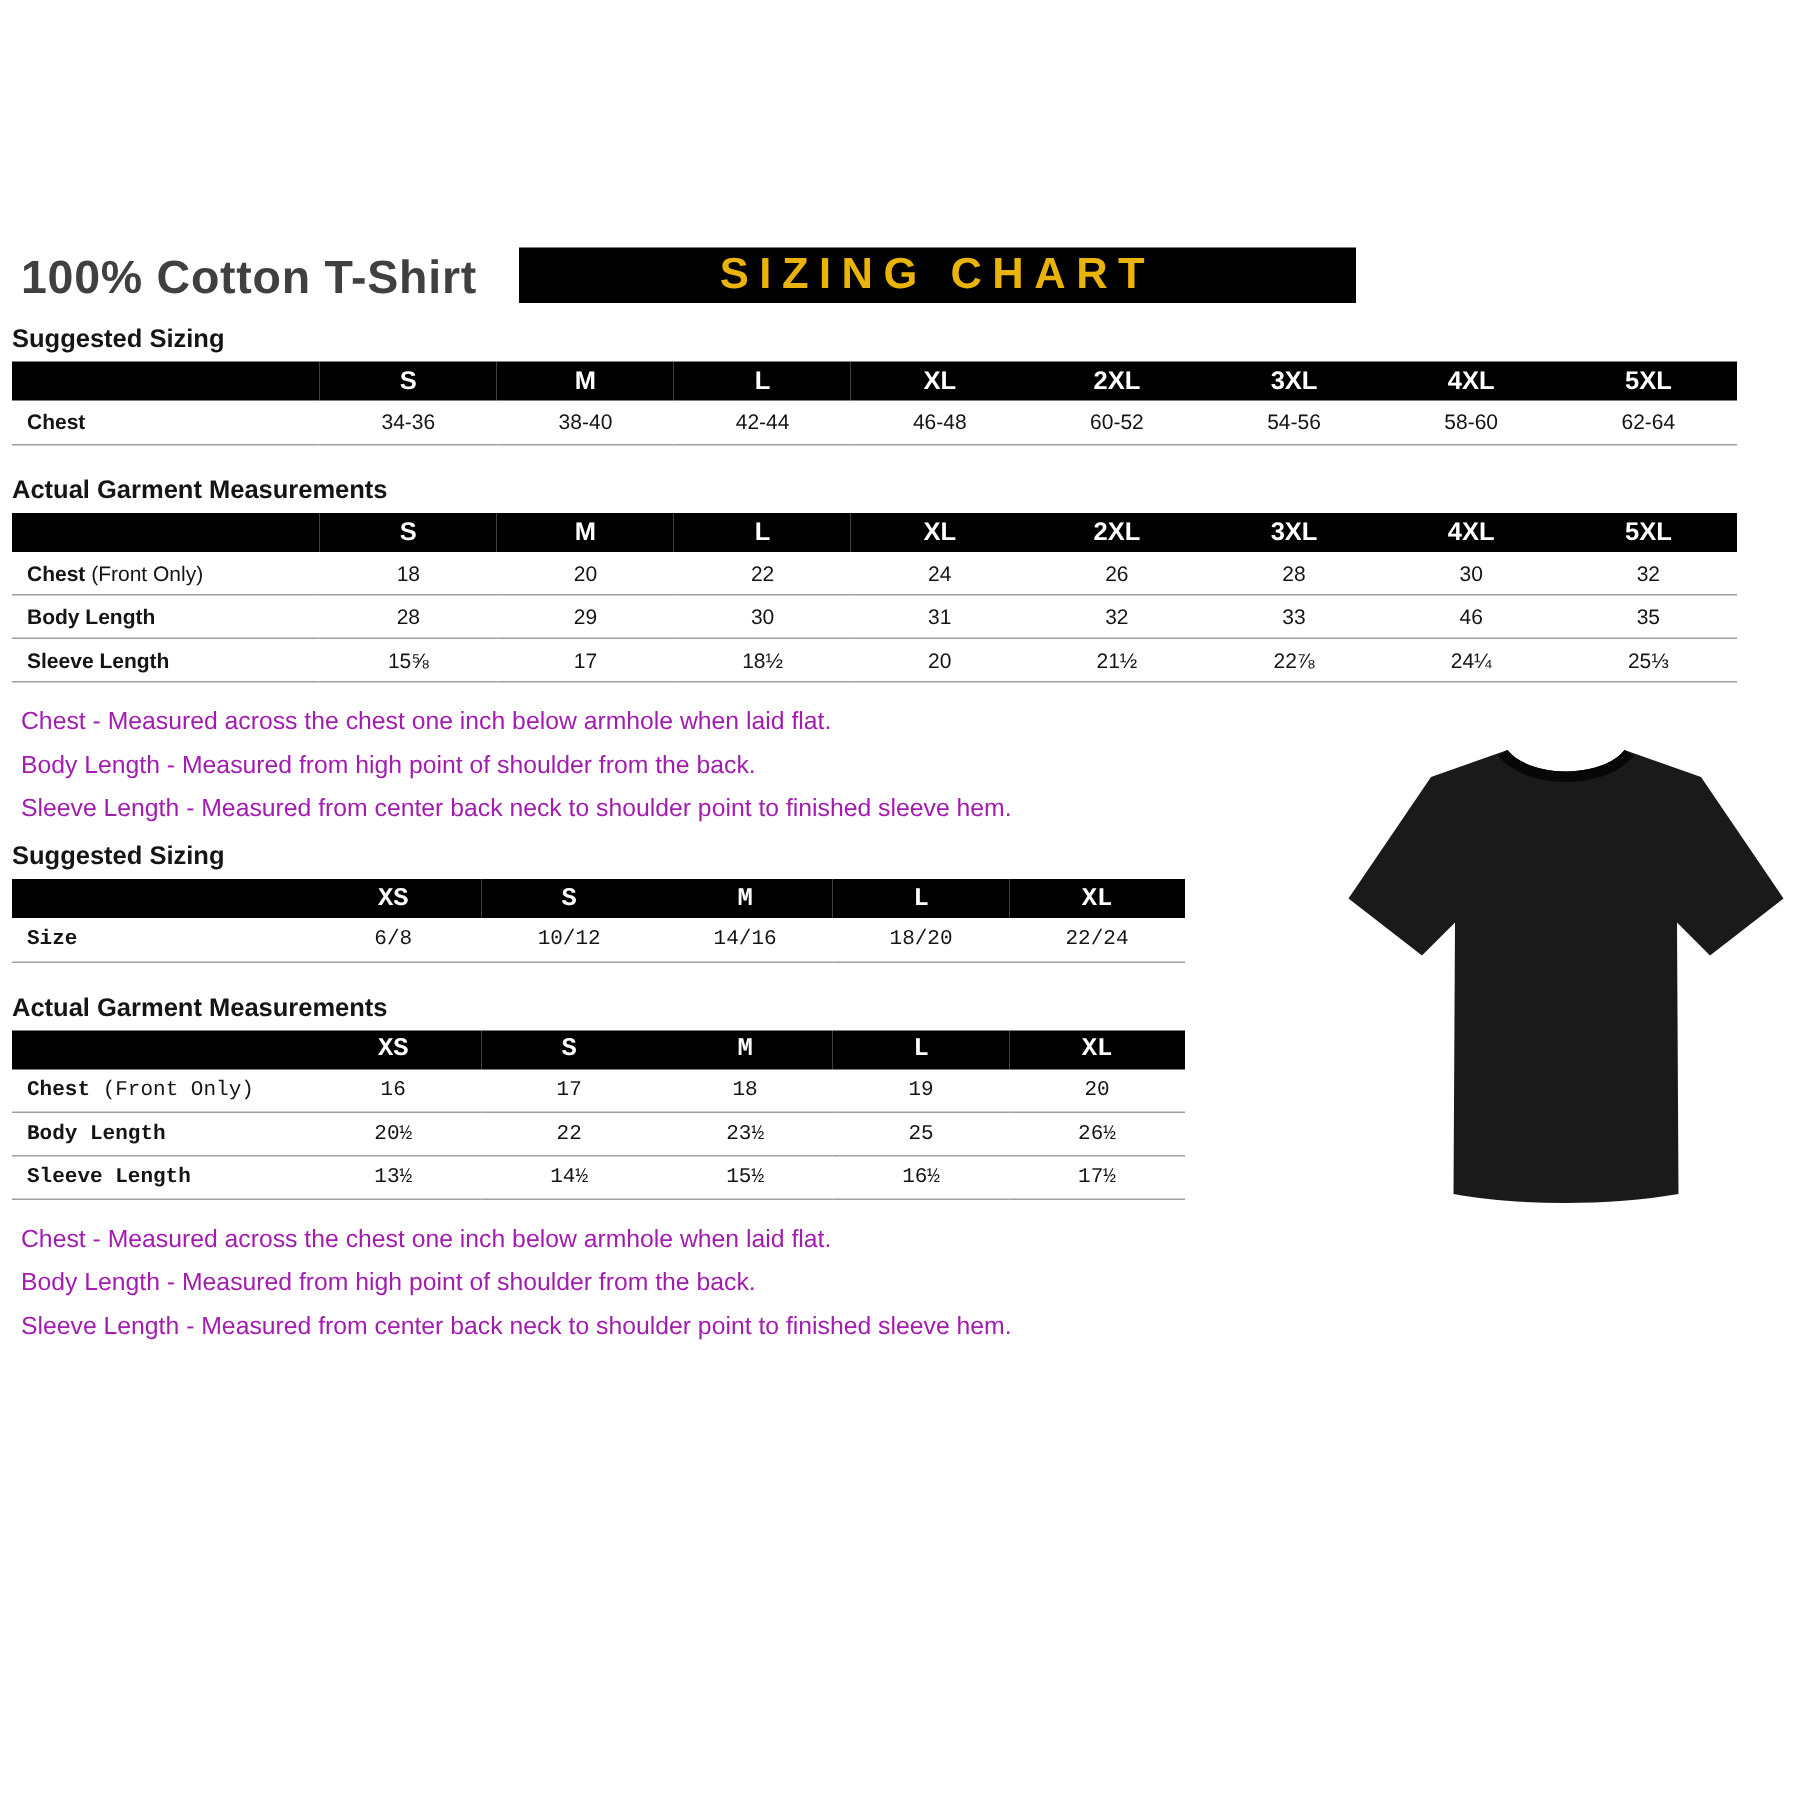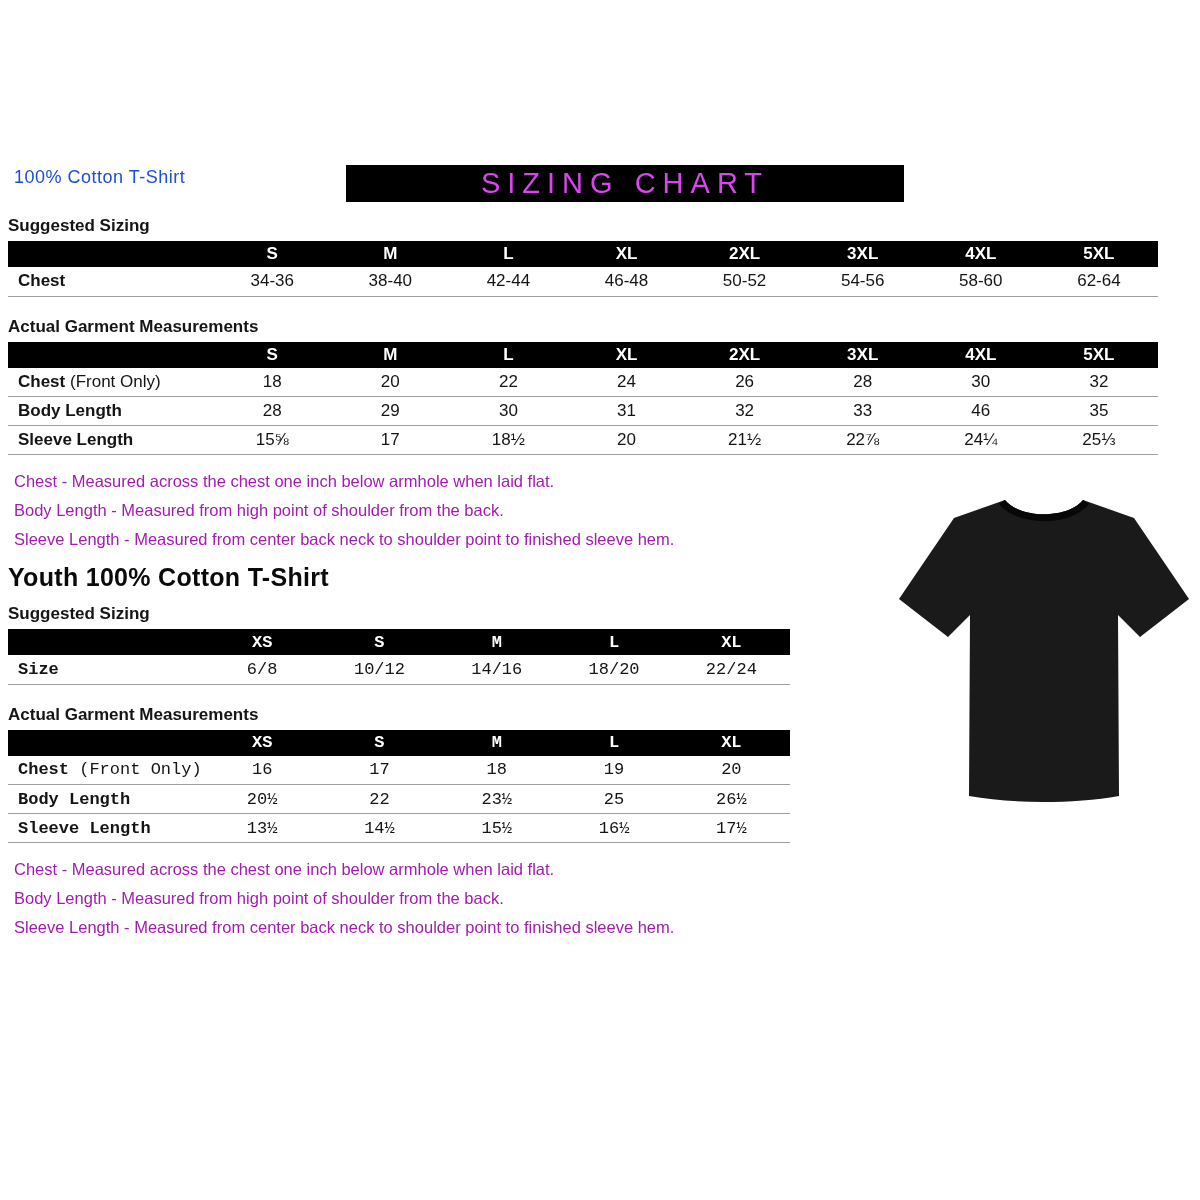--- a/index.html
+++ b/index.html
@@ -2,37 +2,37 @@
 <html><head>
 <meta charset="utf-8">
 <style>
   * { margin:0; padding:0; box-sizing:border-box; }
   html,body { background:#ffffff; }
   body { font-family:"Liberation Sans", sans-serif; color:#111; }
   .page { position:relative; width:1200px; height:1200px; background:#fff; overflow:hidden; }
   .content { position:absolute; left:8px; top:165px; width:1152px; }
 
   .title-row { position:relative; height:42px; }
-  .main-title { position:absolute; left:6px; top:2px; font-size:18px; font-weight:400; color:#1d4ed8; letter-spacing:0.5px; }
+  .main-title { position:absolute; left:6px; top:2px; font-size:31px; font-weight:700; color:#404040; letter-spacing:0.5px; }
   .banner { position:absolute; left:338px; top:0; width:558px; height:37px; background:#000;
-            color:#d946ef; font-weight:400; font-size:29px; letter-spacing:7px;
+            color:#eab308; font-weight:700; font-size:29px; letter-spacing:7px;
             display:flex; align-items:center; justify-content:center; }
 
   .section-label { font-size:17px; color:#151515; margin-top:9px; margin-bottom:5px; padding-left:0px;font-weight:bold; }
 
   table.size-table { border-collapse:collapse; table-layout:fixed; }
   table.wide { width:1150px; }
   table.narrow { width:782px;font-family:Liberation Mono, monospace; }
   table.wide col.c-label { width:205px; }
   table.wide col.c-val { width:118px; }
   table.narrow col.c-label { width:195px; }
   table.narrow col.c-val { width:117px; }
 
   .size-table th { background:#000; color:#fff; font-weight:700; font-size:17px; height:26px; text-align:center; }
-  .size-table td { font-size:17px; height:29px; text-align:center; border-bottom:1px solid #9f9f9f; color:#141414; }
+  .size-table td { font-size:14px; height:29px; text-align:center; border-bottom:1px solid #9f9f9f; color:#141414; }
   .size-table td.lbl { text-align:left; padding-left:10px; }
   .size-table td.lbl .b { font-weight:700; }
   .size-table td.lbl .rest { font-weight:400;text-align:center; }
   .mt20 { margin-top:20px; }
 
   .notes { margin-top:17px; padding-left:6px; }
   .notes .note { font-size:16.5px; color:#a21caf; margin-bottom:10px; }
 
   .youth-title { margin-top:14px; font-size:25px; font-weight:700; color:#0a0a0a; letter-spacing:0.3px; }
 
@@ -76,21 +76,21 @@
           <th>5XL</th>
         </tr>
       </thead>
       <tbody>
         <tr>
           <td class="lbl"><span class="b">Chest</span></td>
           <td>34-36</td>
           <td>38-40</td>
           <td>42-44</td>
           <td>46-48</td>
-          <td>50-52</td>
+          <td>60-52</td>
           <td>54-56</td>
           <td>58-60</td>
           <td>62-64</td>
         </tr>
       </tbody>
     </table>
 
     <div class="section-label mt20">Actual Garment Measurements</div>
 
     <table class="size-table wide">
@@ -154,21 +154,20 @@
         </tr>
       </tbody>
     </table>
 
     <div class="notes">
       <div class="note">Chest - Measured across the chest one inch below armhole when laid flat.</div>
       <div class="note">Body Length - Measured from high point of shoulder from the back.</div>
       <div class="note">Sleeve Length - Measured from center back neck to shoulder point to finished sleeve hem.</div>
     </div>
 
-    <div class="youth-title">Youth 100% Cotton T-Shirt</div>
 
     <div class="section-label" style="margin-top:12px;">Suggested Sizing</div>
 
     <table class="size-table narrow">
       <colgroup>
           <col class="c-label">
           <col class="c-val">
           <col class="c-val">
           <col class="c-val">
           <col class="c-val">

